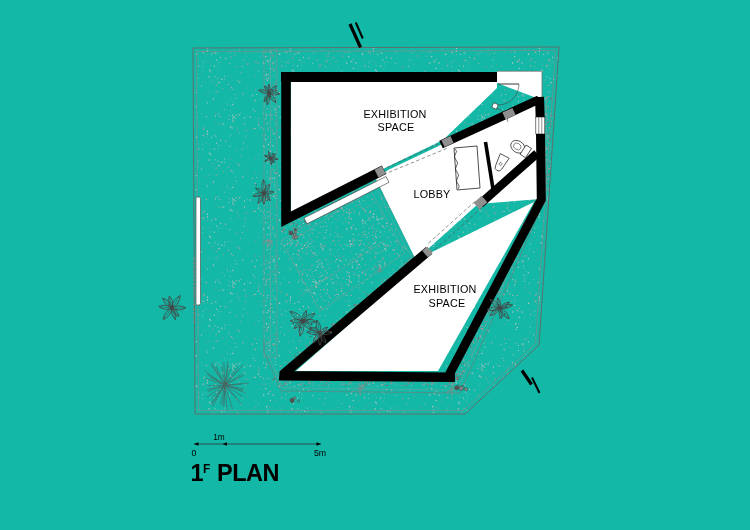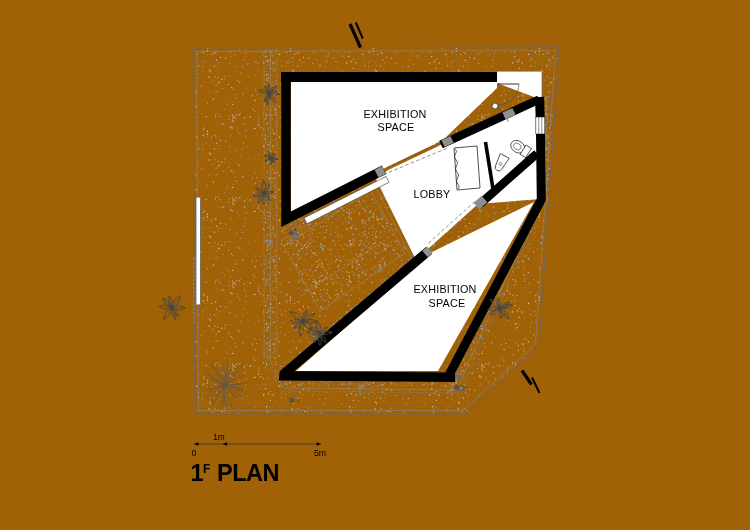--- a/index.html
+++ b/index.html
@@ -1,15 +1,15 @@
 <!DOCTYPE html>
 <html><head><meta charset="utf-8">
 <style>
 html,body{margin:0;padding:0;background:#fff;}
-#page{position:relative;width:750px;height:530px;background:#a16207;font-family:"Liberation Sans", sans-serif;}
+#page{position:relative;width:750px;height:530px;background:#14b8a6;font-family:"Liberation Sans", sans-serif;}
 text{font-family:"Liberation Sans", sans-serif;}
 </style></head><body>
 <div id="page">
 <svg width="750" height="530" viewBox="0 0 750 530">
 <defs>
 
 <pattern id="sparse" width="83" height="83" patternUnits="userSpaceOnUse">
 <circle cx="37.5" cy="46.5" r="0.72" fill="#9a9a9a"></circle>
 <circle cx="37.5" cy="71.0" r="0.43" fill="#9a9a9a"></circle>
 <circle cx="52.3" cy="65.8" r="0.39" fill="#c8c8c8"></circle>

